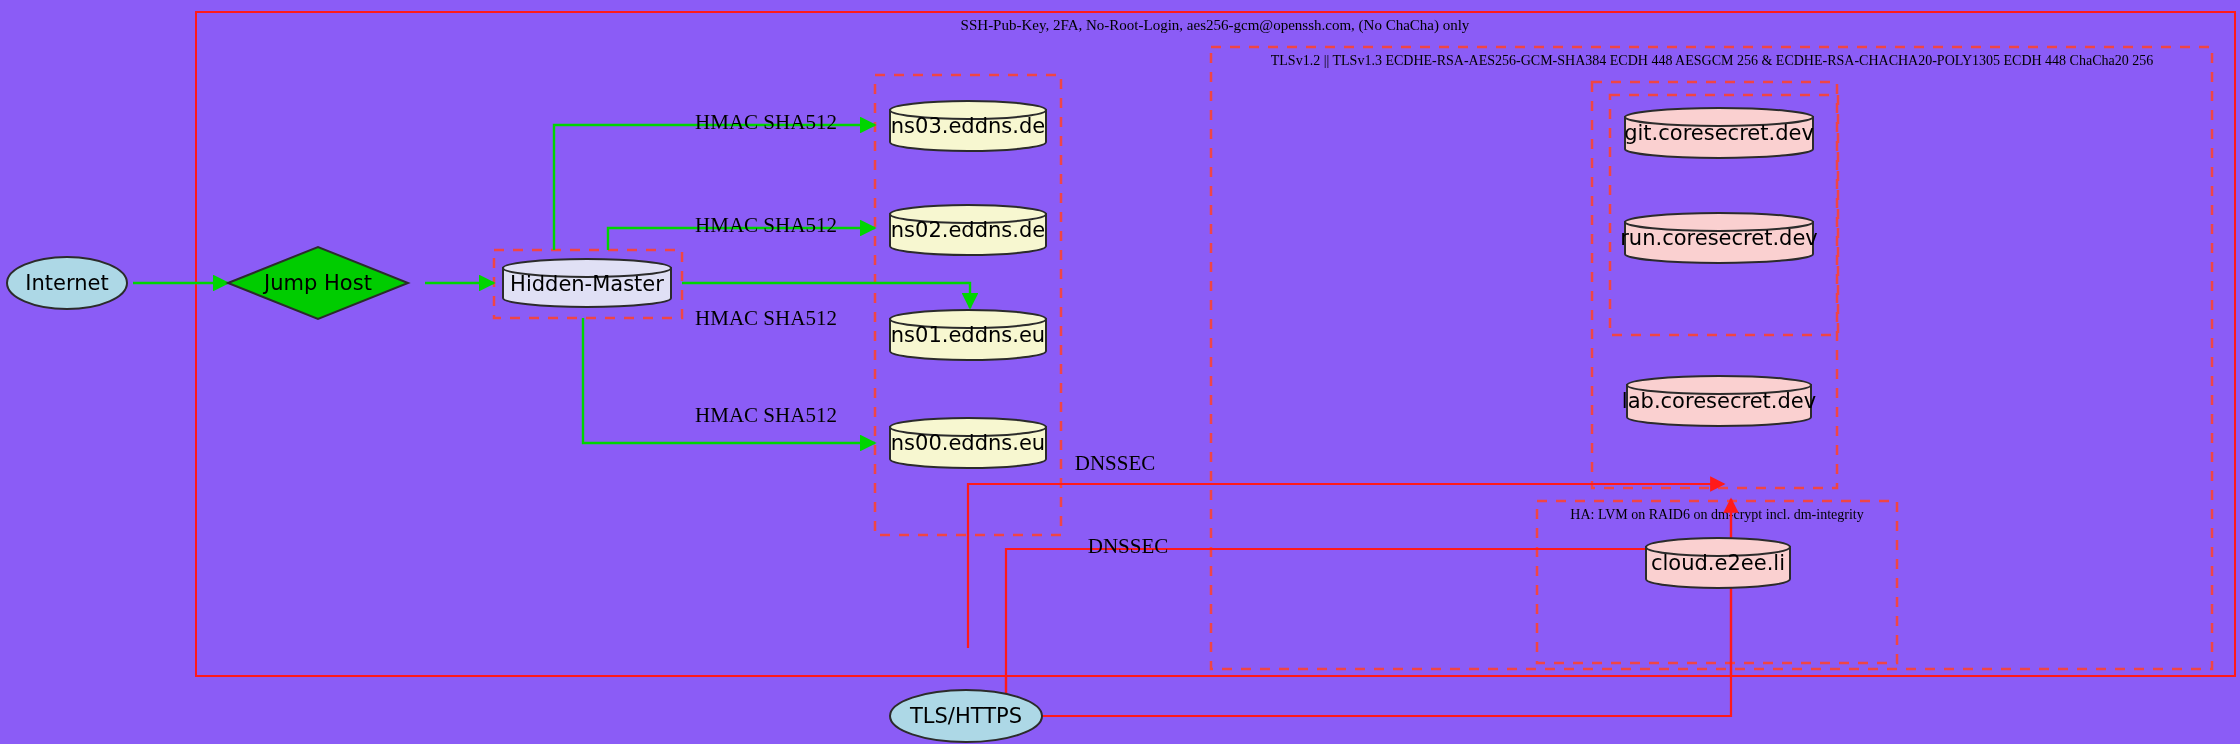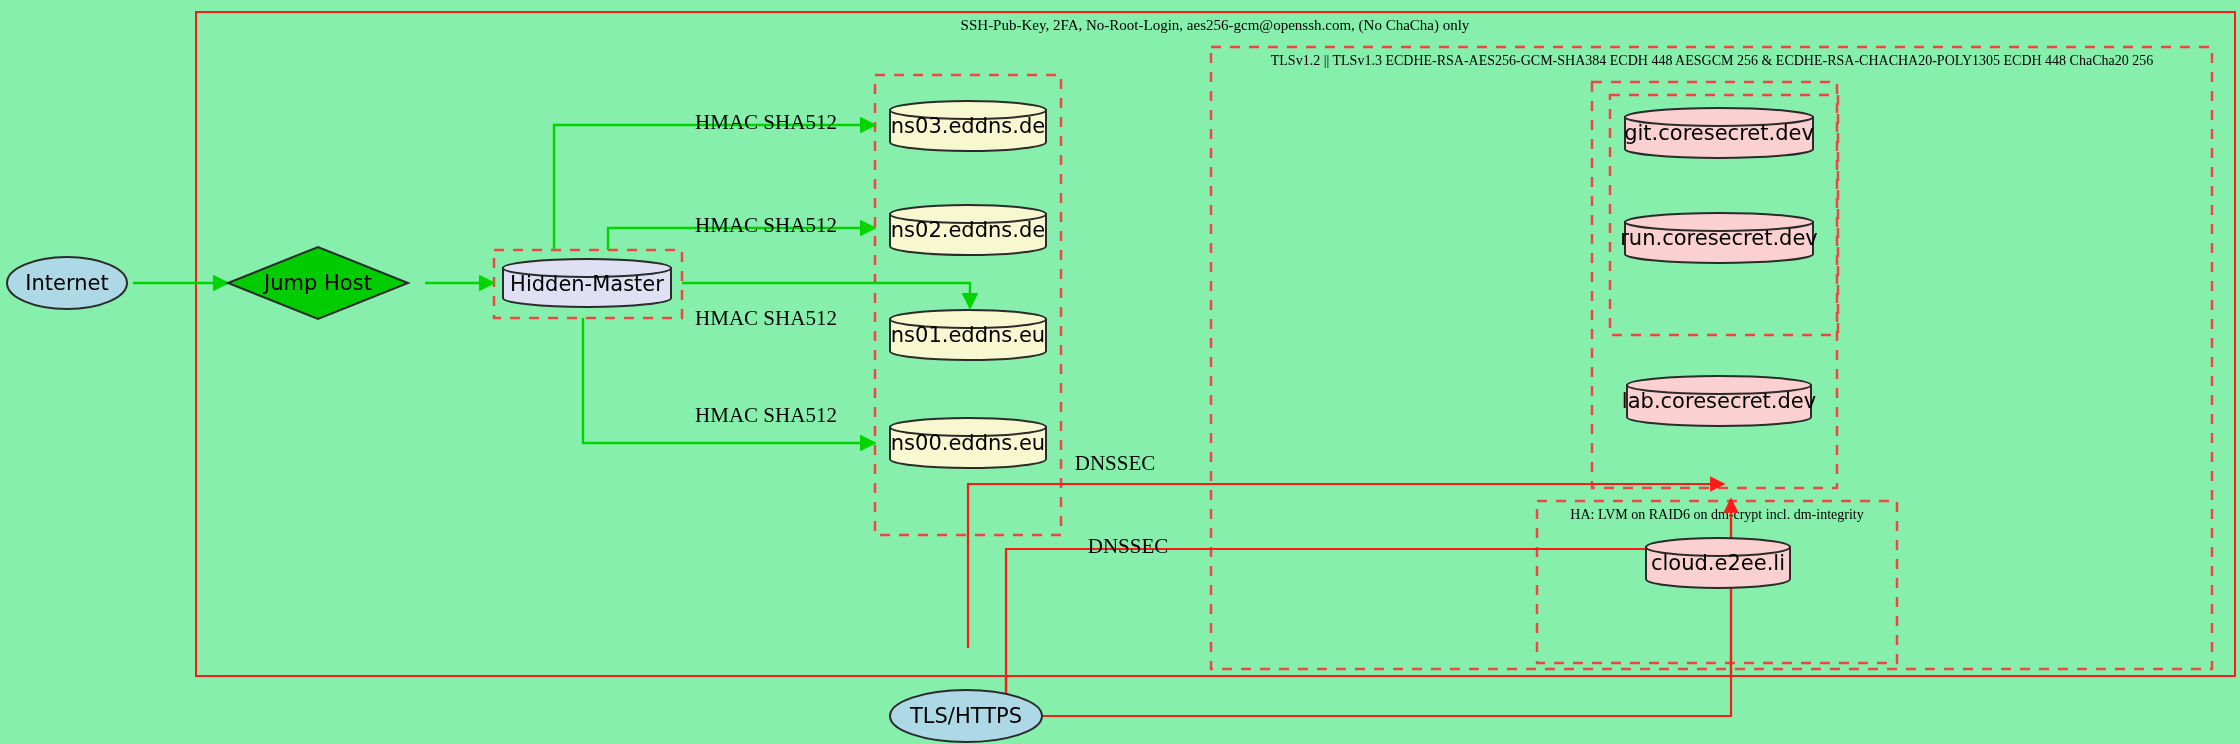--- a/index.html
+++ b/index.html
@@ -4,21 +4,21 @@
 <style>
   html, body {
     margin: 0;
     padding: 0;
     background: #ffffff;
   }
   #canvas-wrap {
     position: relative;
     width: 2240px;
     height: 744px;
-    background: #86efac;
+    background: #8b5cf6;
     overflow: hidden;
   }
   svg#diagram {
     display: block;
     width: 2240px;
     height: 744px;
   }
   .node-label {
     font-family: "DejaVu Sans", sans-serif;
     font-size: 21px;

